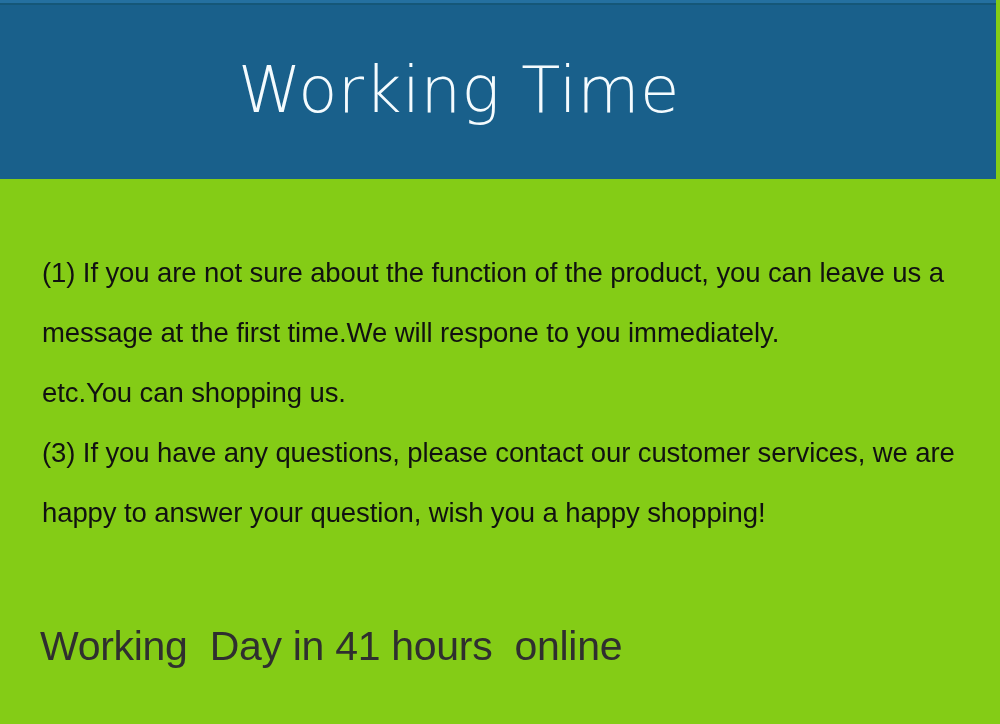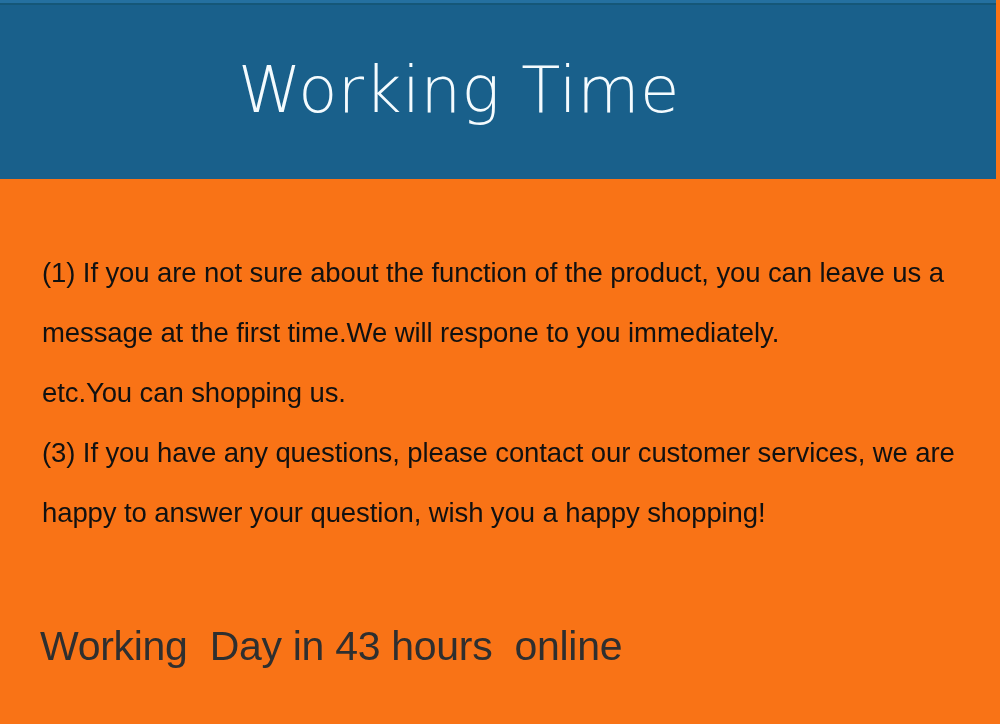--- a/index.html
+++ b/index.html
@@ -12,21 +12,21 @@
     height: 724px;
     background: #ffffff;
     font-family: "Liberation Sans", "DejaVu Sans", sans-serif;
     overflow: hidden;
   }
 
   .page {
     position: relative;
     width: 1000px;
     height: 724px;
-    background: #f97316;
+    background: #84cc16;
     box-sizing: border-box;
   }
 
   
   .banner {
     position: absolute;
     left: 0;
     top: 0;
     width: 996px;
     height: 179px;
@@ -118,15 +118,15 @@
 
     <div class="para-line">(1) If you are not sure about the function of the product, you can leave us a</div>
     <div class="para-line">message at the first time.We will respone to you immediately.</div>
 
     <div class="para-line">etc.You can shopping us.</div>
 
     <div class="para-line">(3) If you have any questions, please contact our customer services, we are</div>
     <div class="para-line">happy to answer your question, wish you a happy shopping!</div>
   </div>
 
-  <div class="tagline">Working  Day in 43 hours  online</div>
+  <div class="tagline">Working  Day in 41 hours  online</div>
 
 </div>
 
 </body></html>

